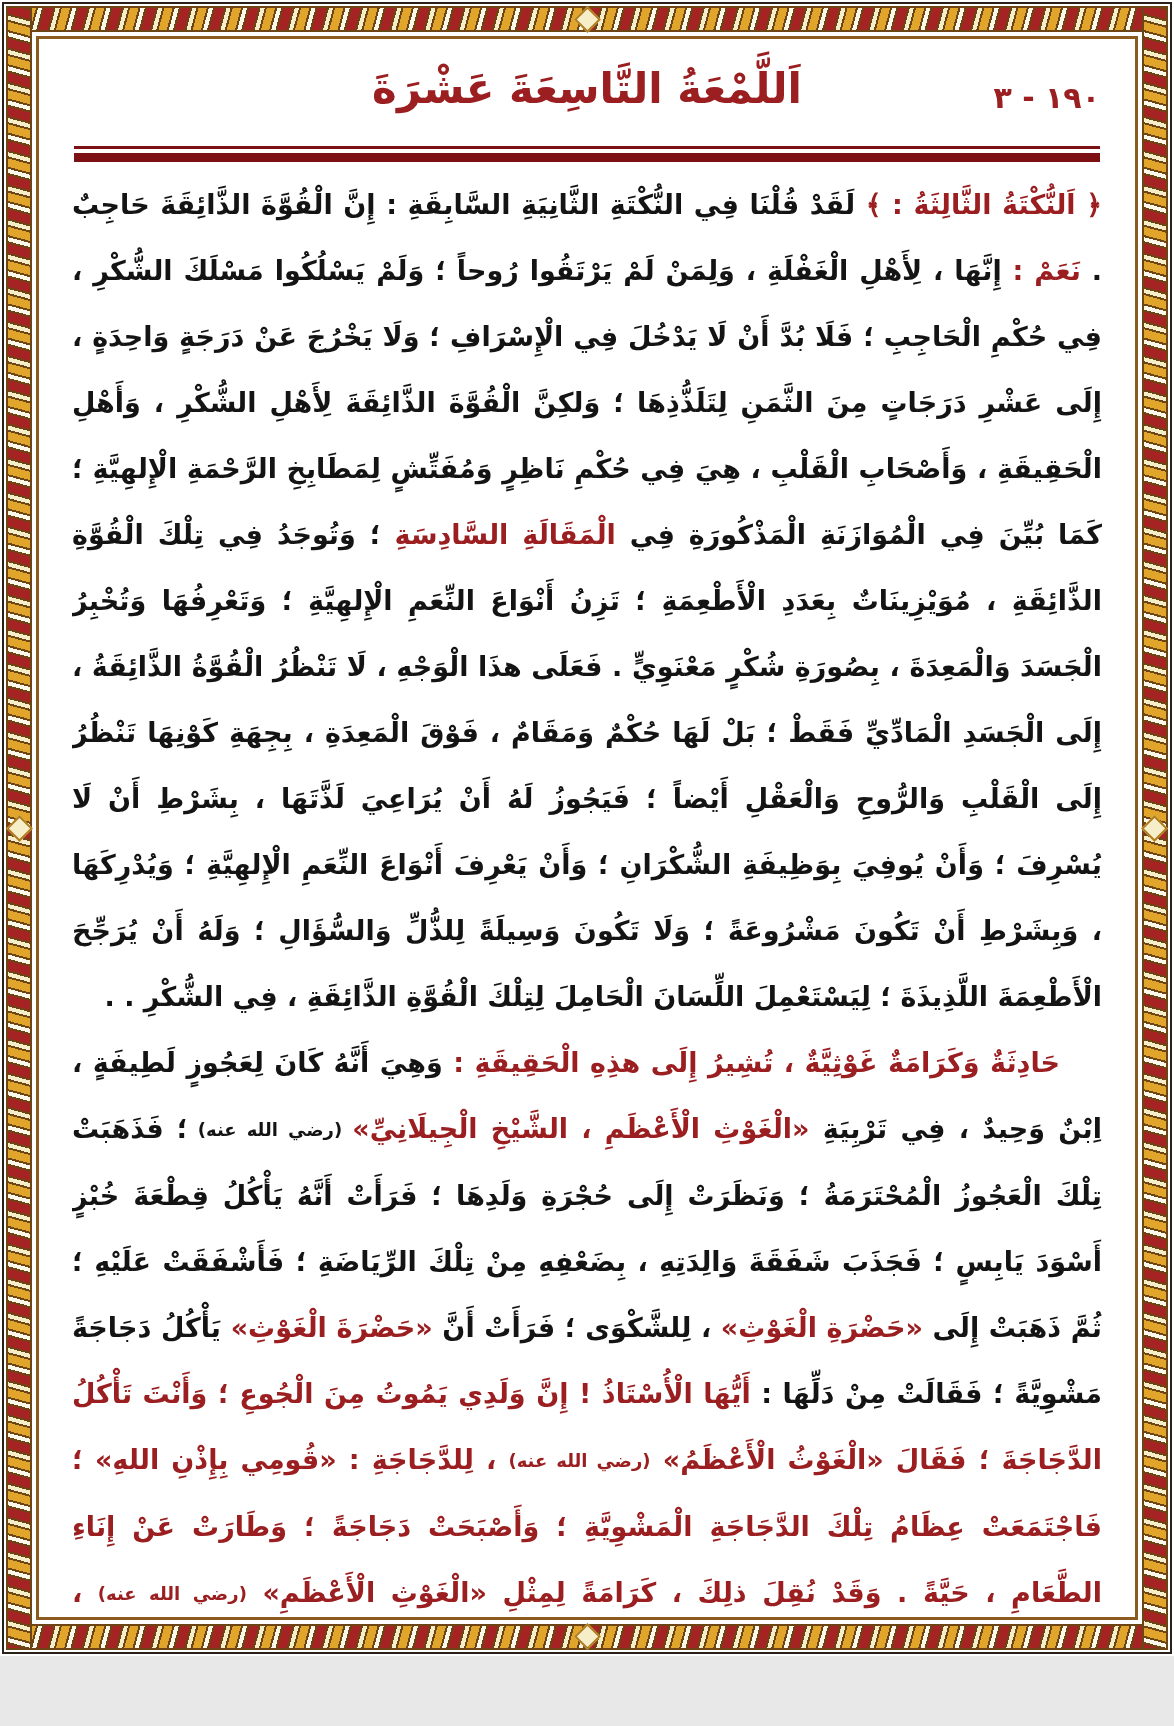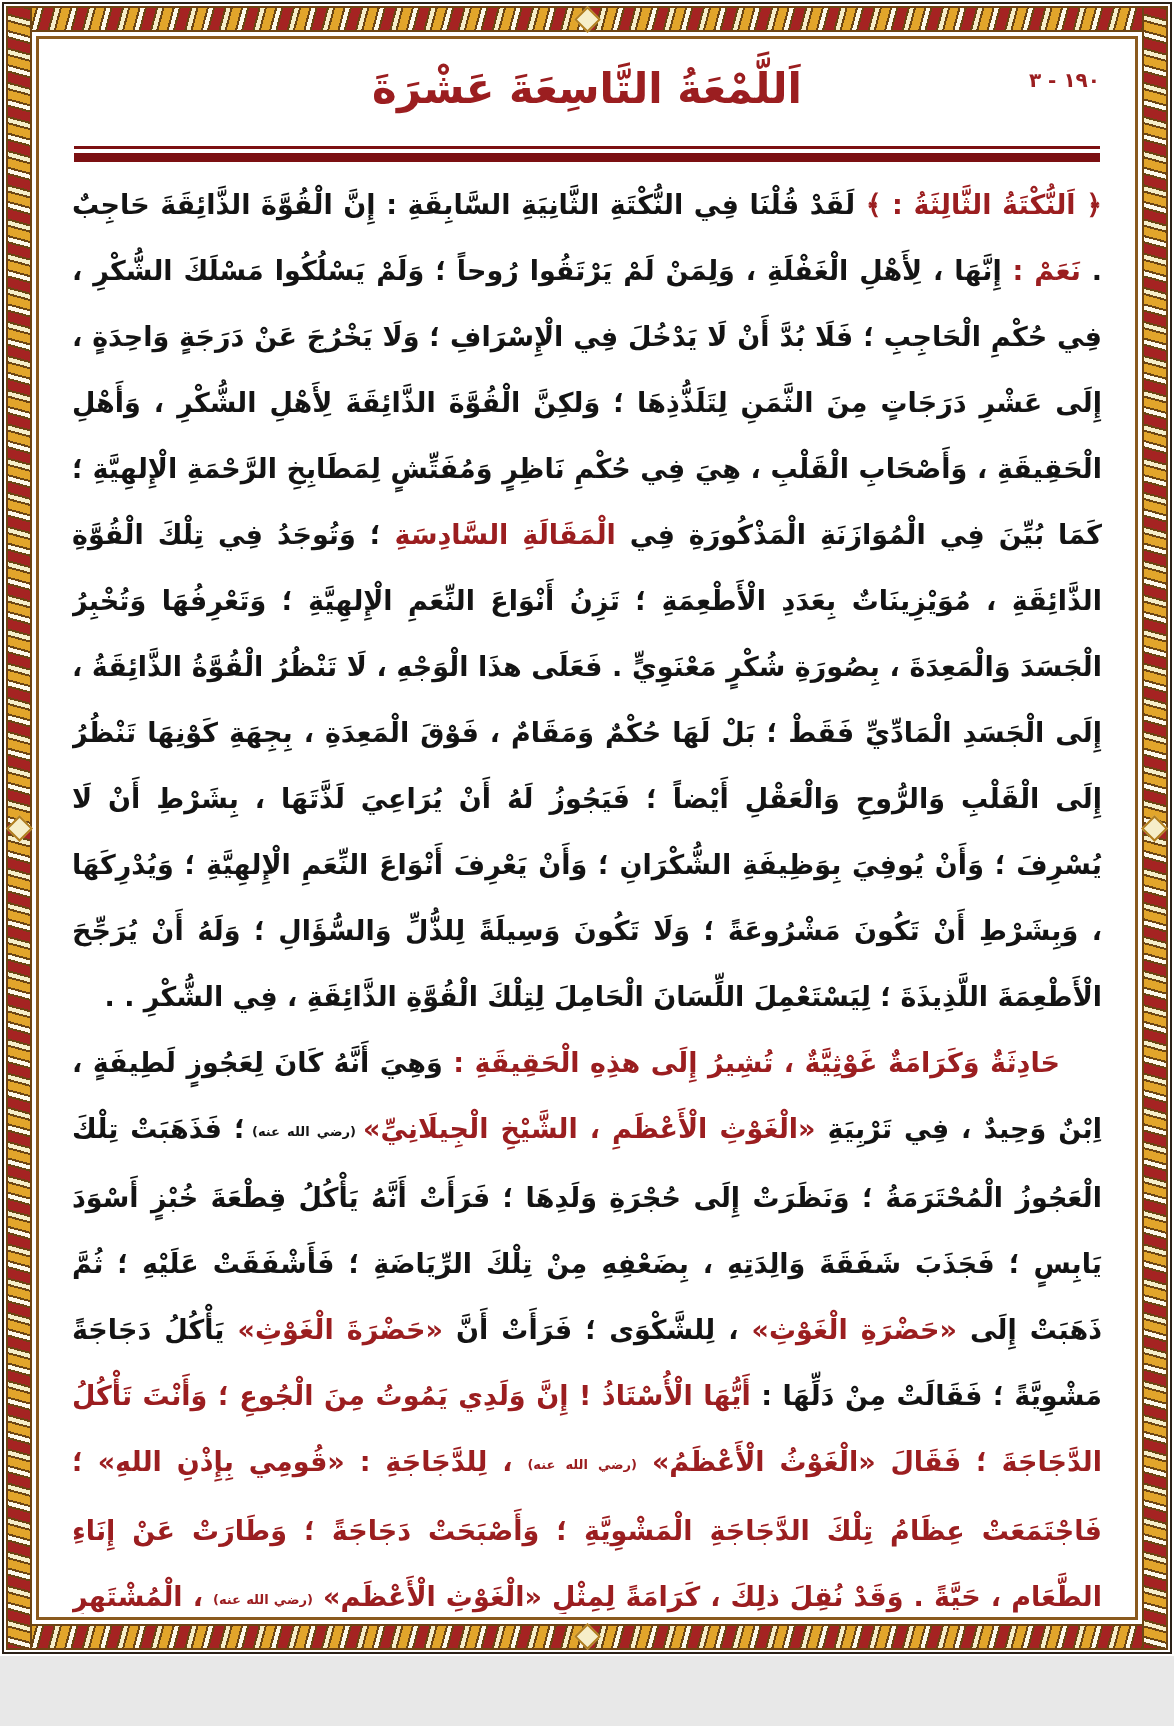--- a/index.html
+++ b/index.html
@@ -40,41 +40,41 @@
   .d-left{left:10px;top:50%;margin-top:-9px;}
   .d-right{right:10px;top:50%;margin-top:-9px;}
   
   .header-title{
     position:absolute;top:64px;left:0;right:0;
     text-align:center;
     font-size:42px;font-weight:700;color:#9b1e20;
     letter-spacing:1px;
   }
   .page-number{
-    position:absolute;top:68px;right:74px;
-    font-size:20px;font-weight:700;color:#9b1e20;
+    position:absolute;top:80px;right:74px;
+    font-size:30px;font-weight:700;color:#9b1e20;
   }
   .header-rule{position:absolute;top:146px;left:74px;right:74px;}
   .header-rule .thin{height:3px;background:#7c1012;margin-bottom:4px;}
   .header-rule .thick{height:9px;background:#7c1012;}
   
   .body-text{
     position:absolute;top:172px;left:72px;right:72px;bottom:42px;
     direction:rtl;
     font-size:27px;font-weight:700;line-height:66px;
     color:#141414;
     text-align:justify;
     overflow:hidden;
   }
   .para{margin:0;}
   .para.indent{text-indent:42px;}
   .seg-red{color:#9b1e20;}
   .seg-black{color:#141414;}
   .seg-roundel-black,.seg-roundel-red{
-    font-size:13px;font-weight:700;vertical-align:2px;letter-spacing:0;
+    font-size:18px;font-weight:700;vertical-align:2px;letter-spacing:0;
   }
   .seg-roundel-black{color:#141414;}
   .seg-roundel-red{color:#9b1e20;}
 </style>
 </head>
 <body>
 
 <div class="page">
 
   <div class="edge-line"></div>

